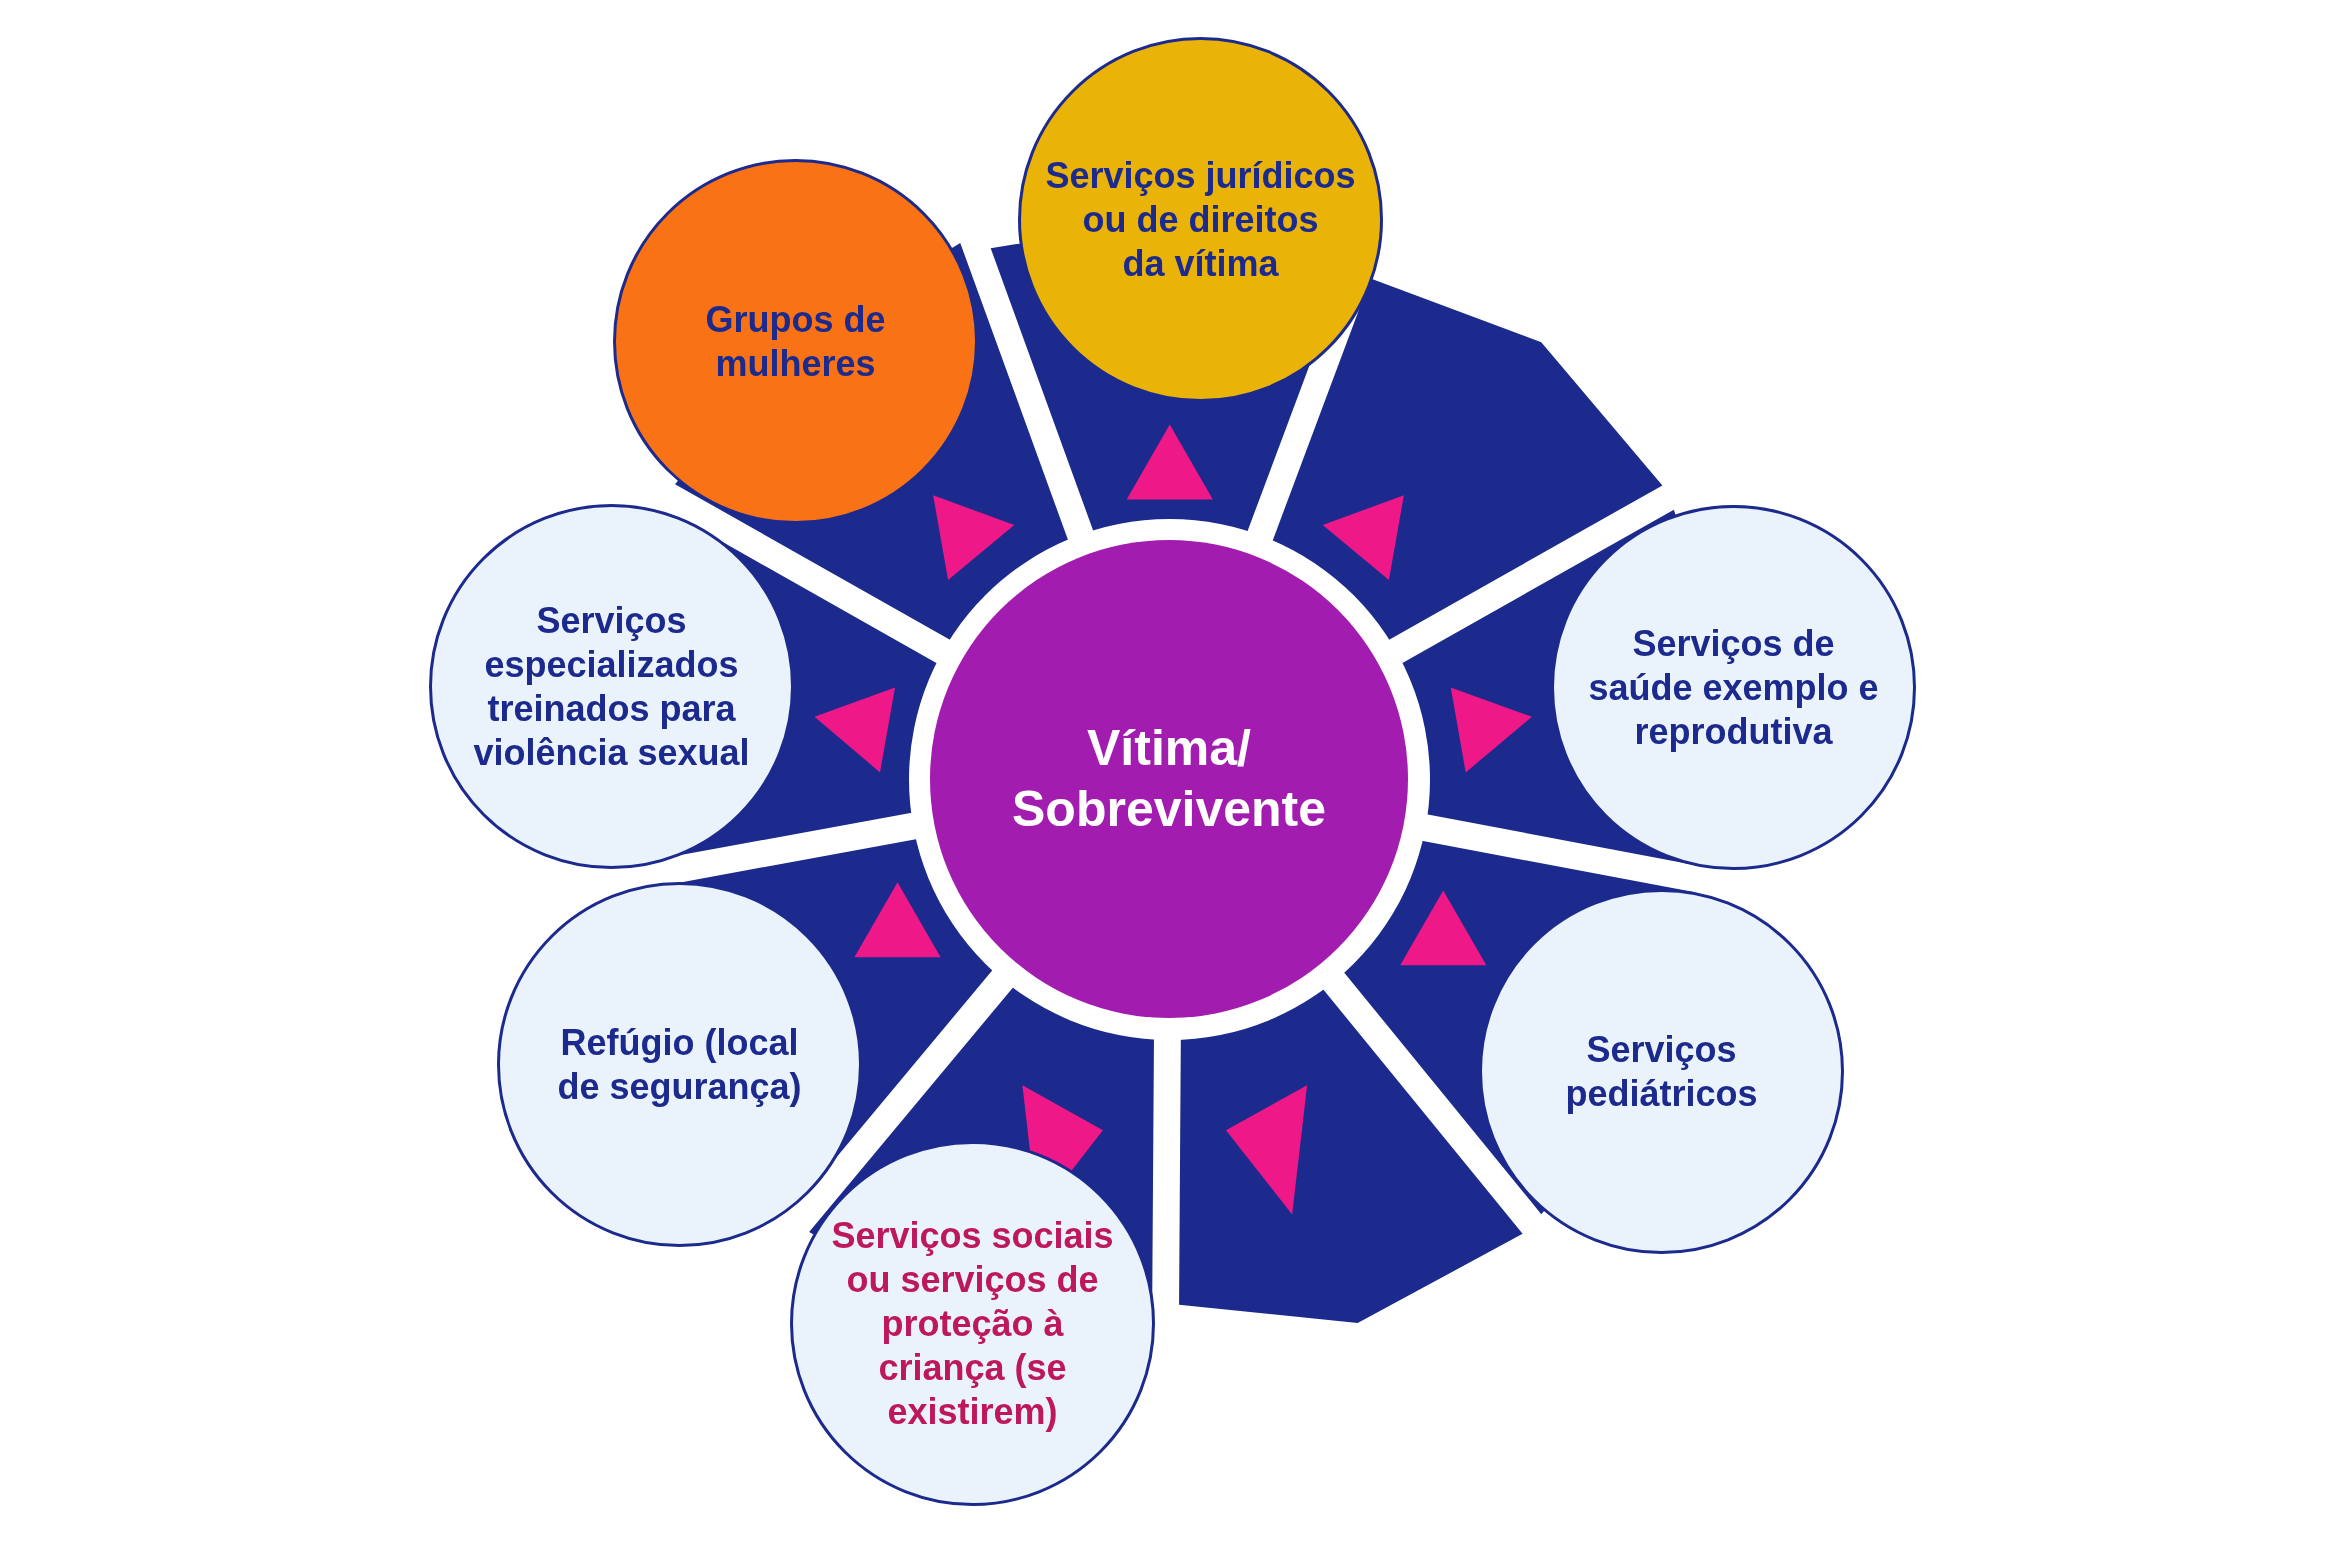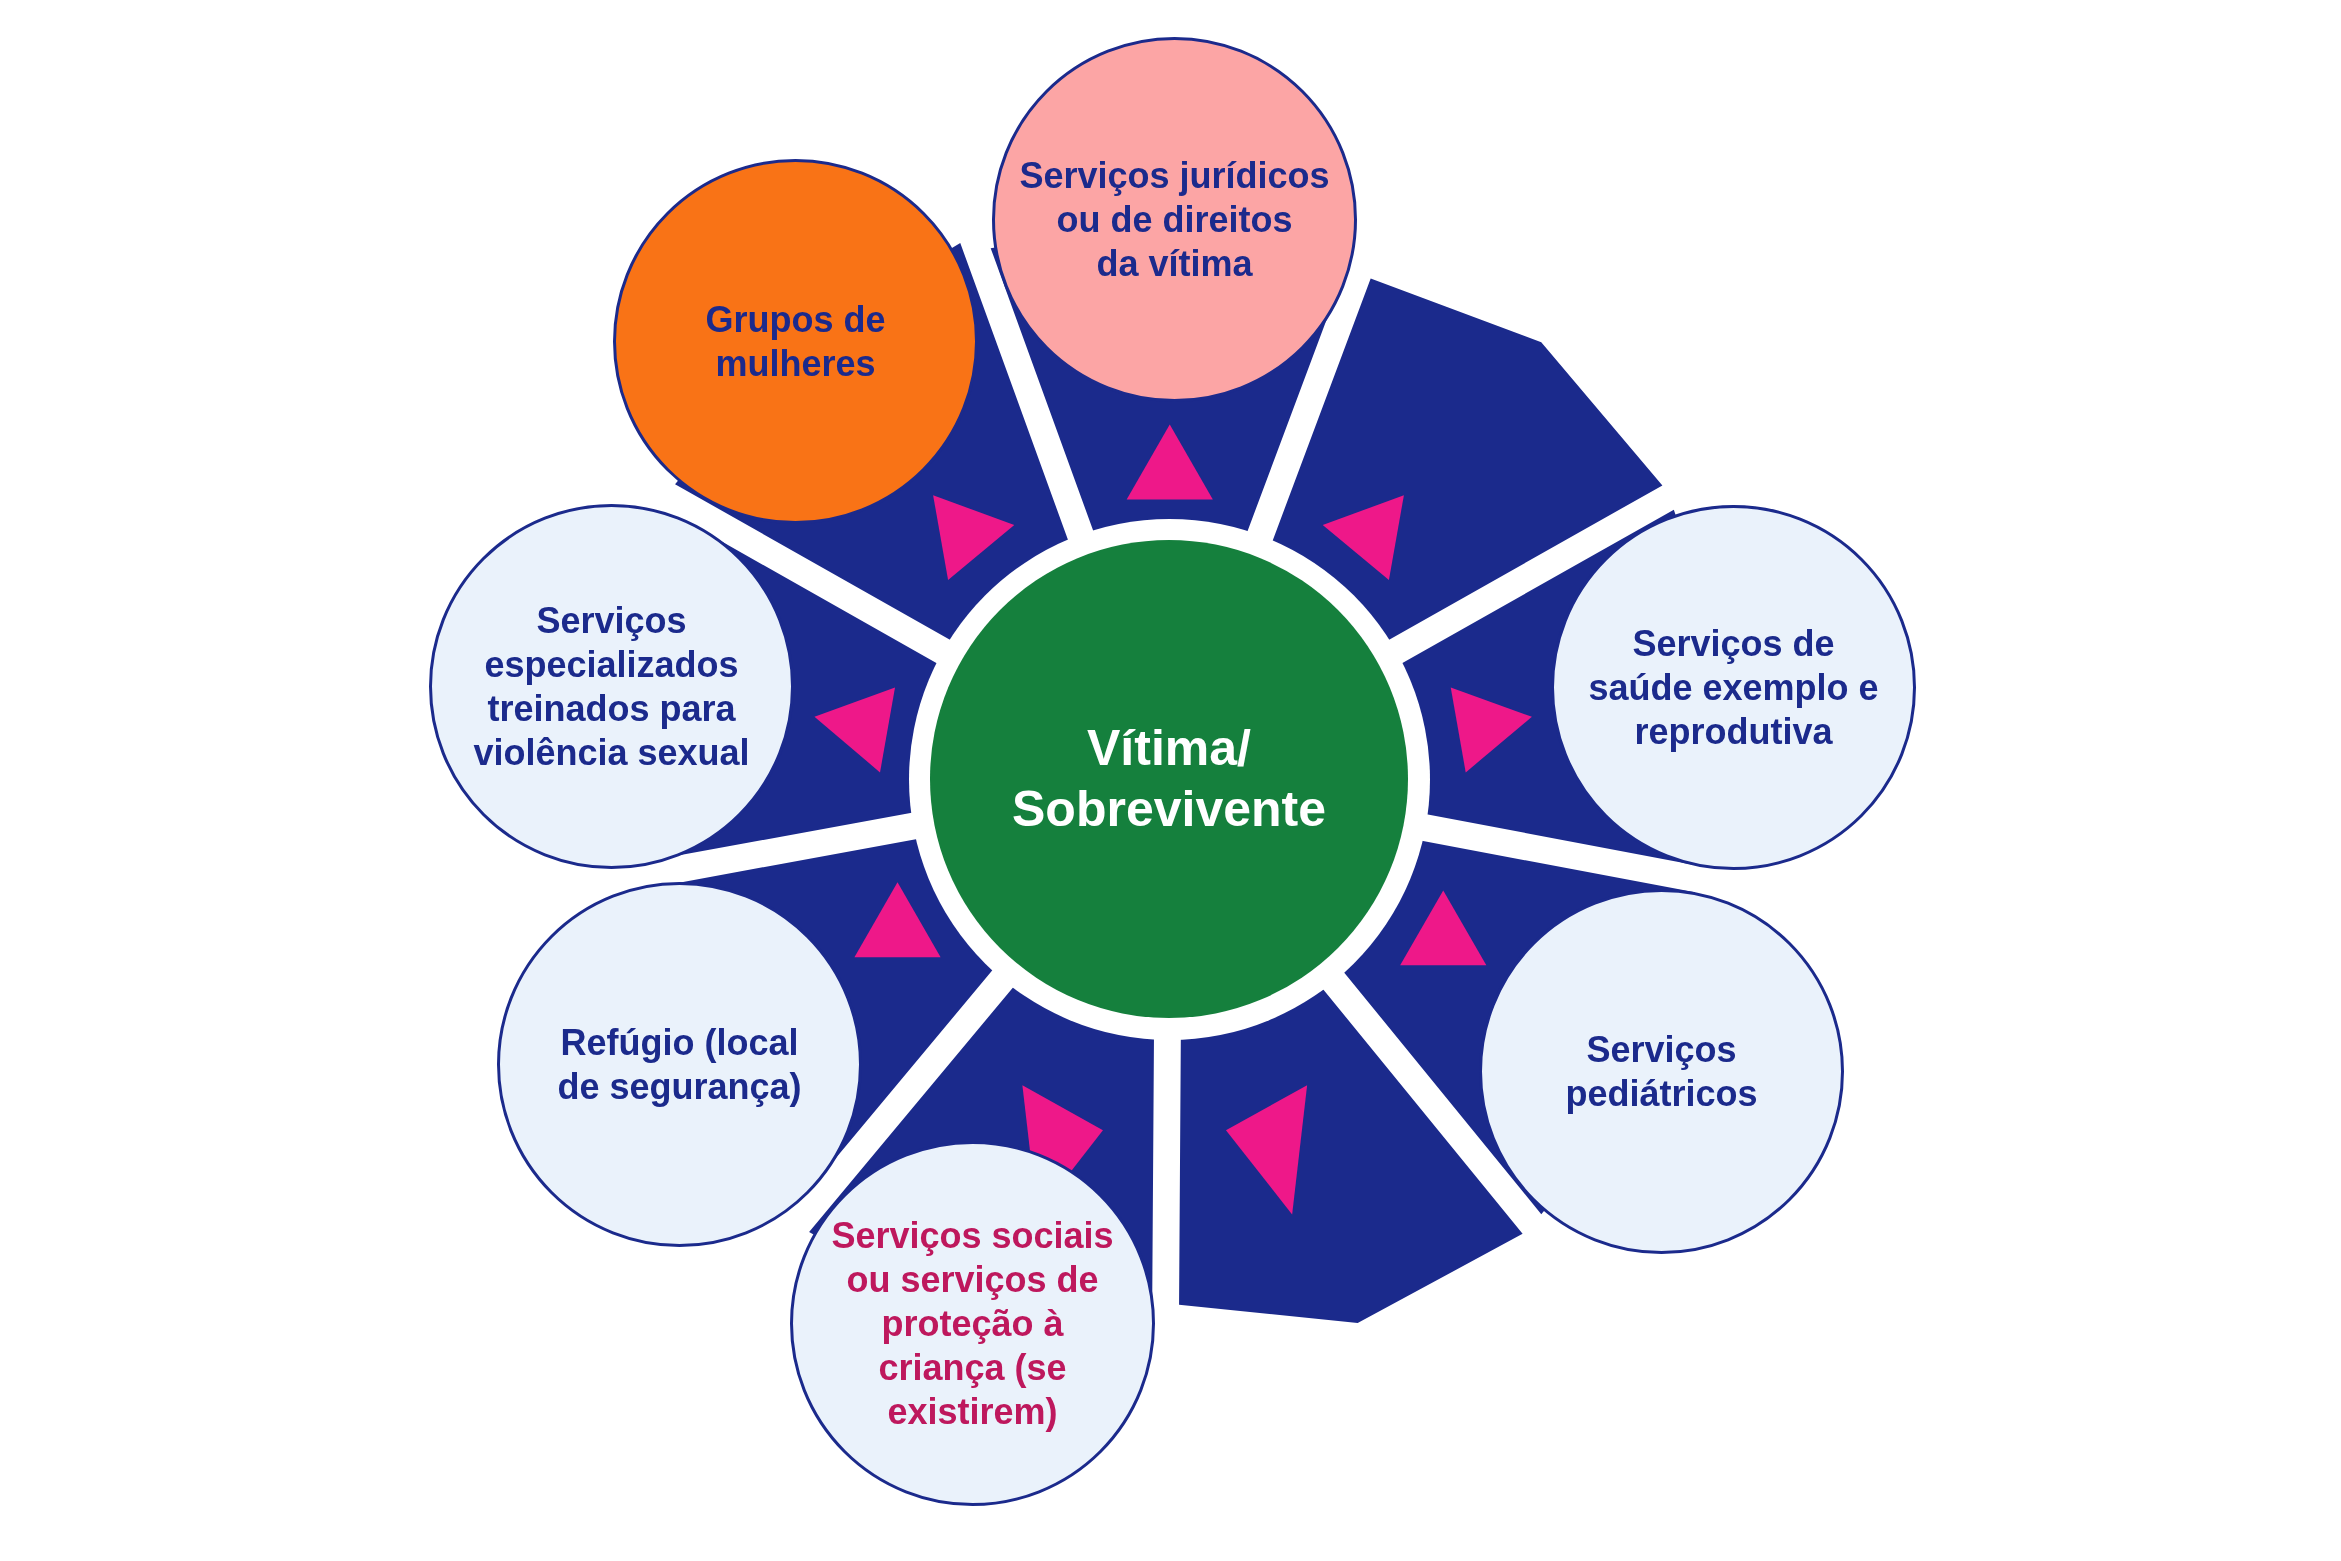--- a/index.html
+++ b/index.html
@@ -49,26 +49,26 @@
         <polygon points="2311,1426 2242,1546 2380,1546" fill="#EE1889"></polygon>
         <polygon points="2093,1738 1963,1810 2069,1945" fill="#EE1889"></polygon>
         <polygon points="1637,1738 1766,1810 1661,1945" fill="#EE1889"></polygon>
         <polygon points="1437,1413 1368,1533 1506,1533" fill="#EE1889"></polygon>
         <polygon points="1304,1148 1433,1101 1409,1237" fill="#EE1889"></polygon>
         <polygon points="1494,793 1624,841 1518,929" fill="#EE1889"></polygon>
       </g>
   </svg>
 
   <div class="center-ring" id="center-ring" style="left: 909px; top: 519px; height: 521px; width: 521px;"></div>
-  <div class="center-core" id="center-core" style="left: 930px; top: 540px; height: 478px; width: 478px; background: #15803d;">
+  <div class="center-core" id="center-core" style="left: 930px; top: 540px; height: 478px; width: 478px; background: #a21caf;">
     <span class="line">Vítima/</span>
     <span class="line">Sobrevivente</span>
   </div>
 
-  <div class="node" style="left: 992px; top: 37px; width: 365px; height: 365px; background: #fca5a5; border-color: rgb(27, 42, 140); color: rgb(27, 42, 140);">
+  <div class="node" style="left: 1018px; top: 37px; width: 365px; height: 365px; background: #eab308; border-color: rgb(27, 42, 140); color: rgb(27, 42, 140);">
     <span class="line">Serviços jurídicos</span>
     <span class="line">ou de direitos</span>
     <span class="line">da vítima</span>
   </div>
 
 
   <div class="node" style="left: 1551px; top: 505px; width: 365px; height: 365px; background: rgb(234, 242, 251); border-color: rgb(27, 42, 140); color: rgb(27, 42, 140);">
     <span class="line">Serviços de</span>
     <span class="line">saúde exemplo e</span>
     <span class="line">reprodutiva</span>

